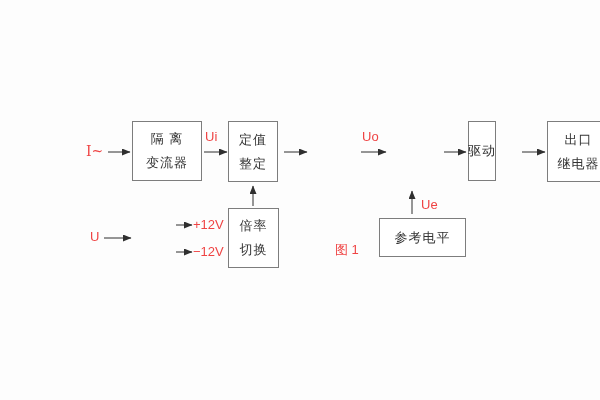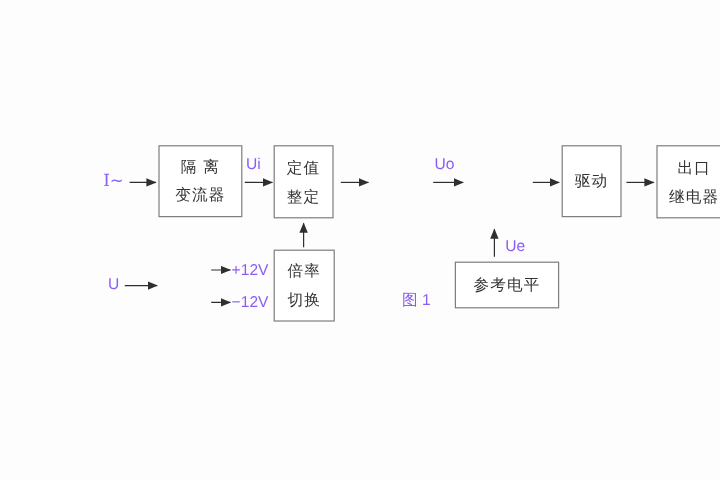--- a/index.html
+++ b/index.html
@@ -32,21 +32,21 @@
     line-height: 14px;
     color: #333333;
     letter-spacing: 1px;
     box-sizing: border-box;
     white-space: nowrap;
   }
   .lbl {
     position: absolute;
     font-size: 13px;
     line-height: 14px;
-    color: #8b5cf6;
+    color: #ef4444;
     white-space: nowrap;
   }
   .lbl.serif { font-family: "DejaVu Serif", "Liberation Serif", serif; font-size: 14px; }
 </style>
 </head>
 <body>
 
 <div id="canvas">
 
   <svg id="wires" width="600" height="400" viewBox="0 0 600 400">
@@ -73,21 +73,21 @@
     <span>变流器</span>
   </div>
 
   <div class="box" style="left:184px;top:121px;width:50px;height:61px">
     <span>定值</span>
     <span>整定</span>
   </div>
 
 
 
-  <div class="box" style="left:424px;top:121px;width:50px;height:60px">
+  <div class="box" style="left:424px;top:121px;width:28px;height:60px">
     <span>驱动</span>
   </div>
 
   <div class="box" style="left:503px;top:121px;width:63px;height:61px">
     <span>出口</span>
     <span>继电器</span>
   </div>
 
 
   <div class="box" style="left:184px;top:208px;width:51px;height:60px">

